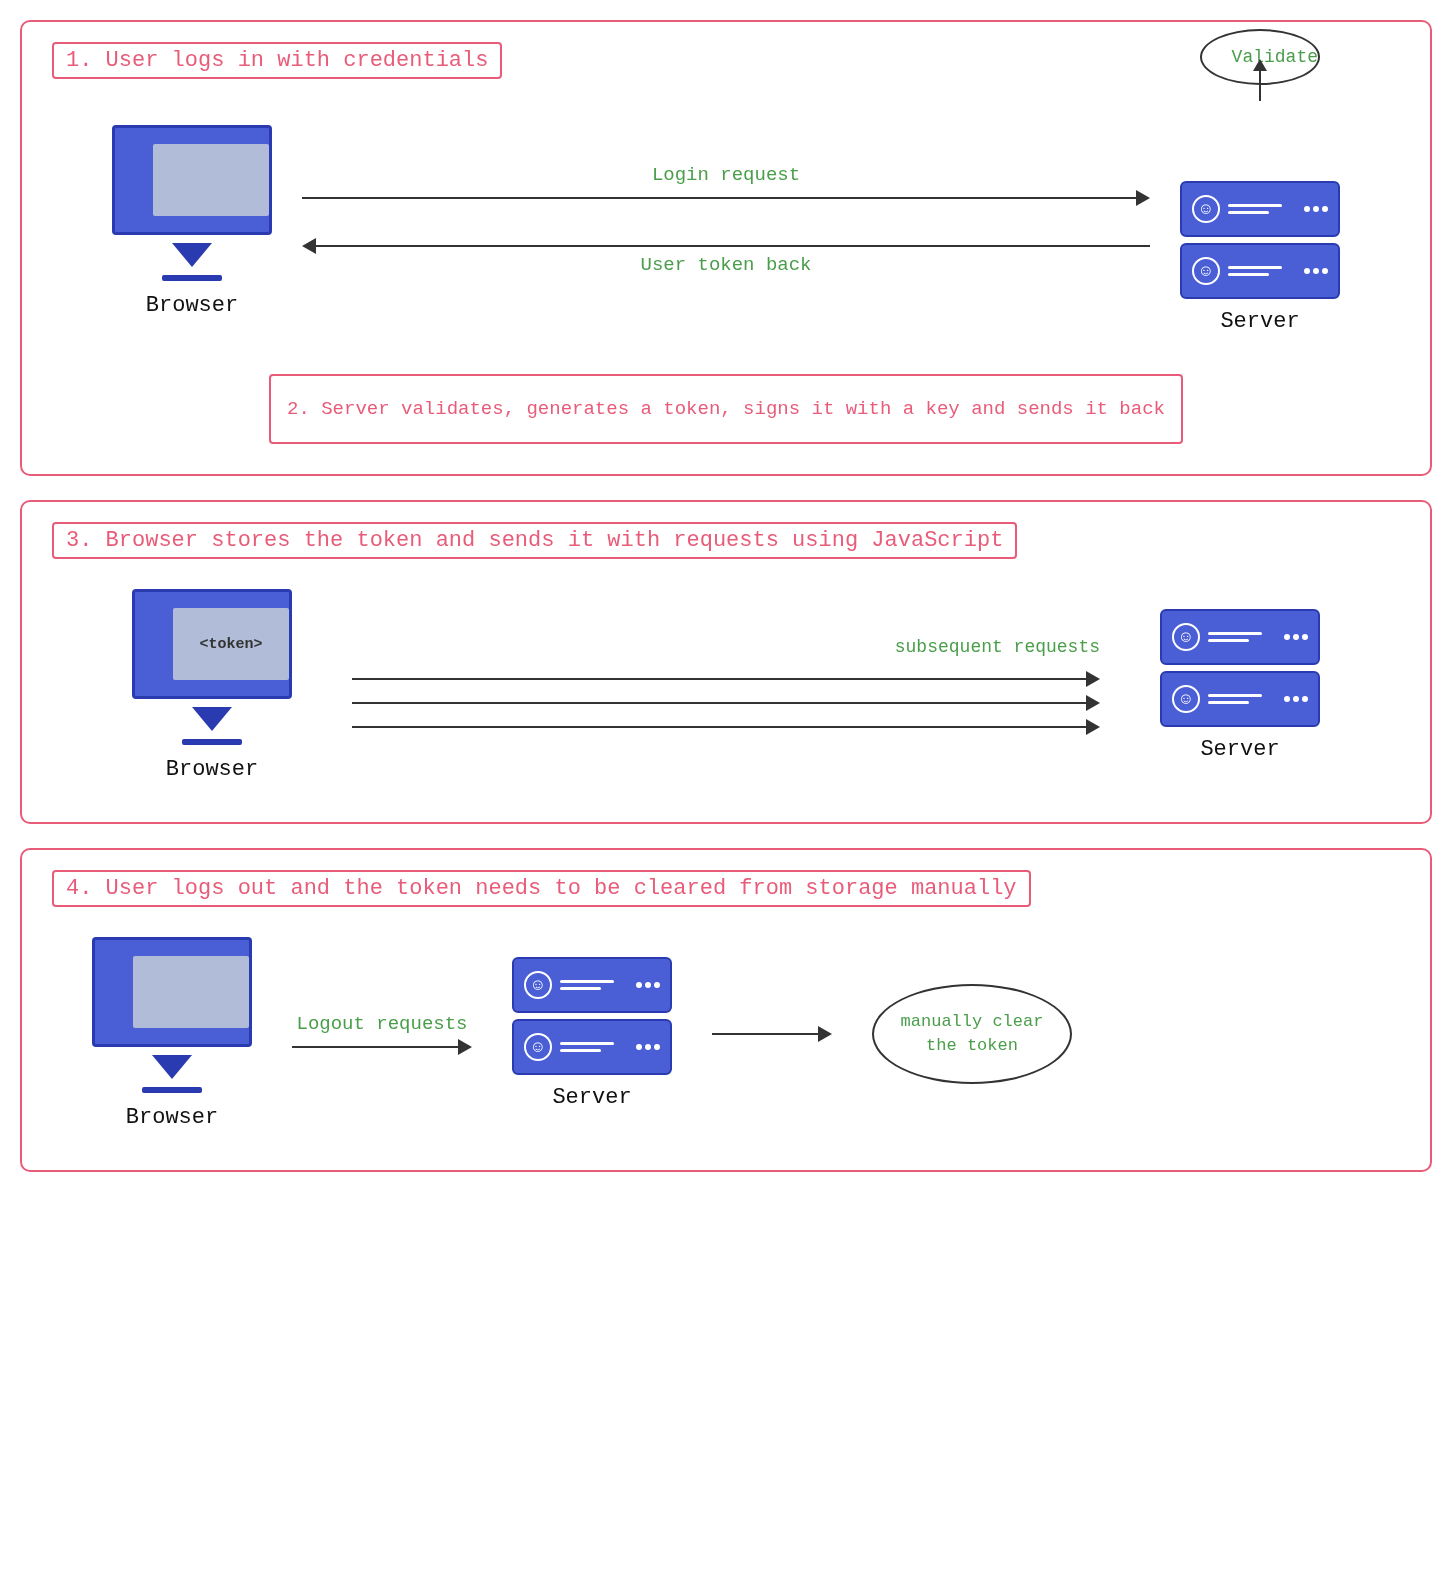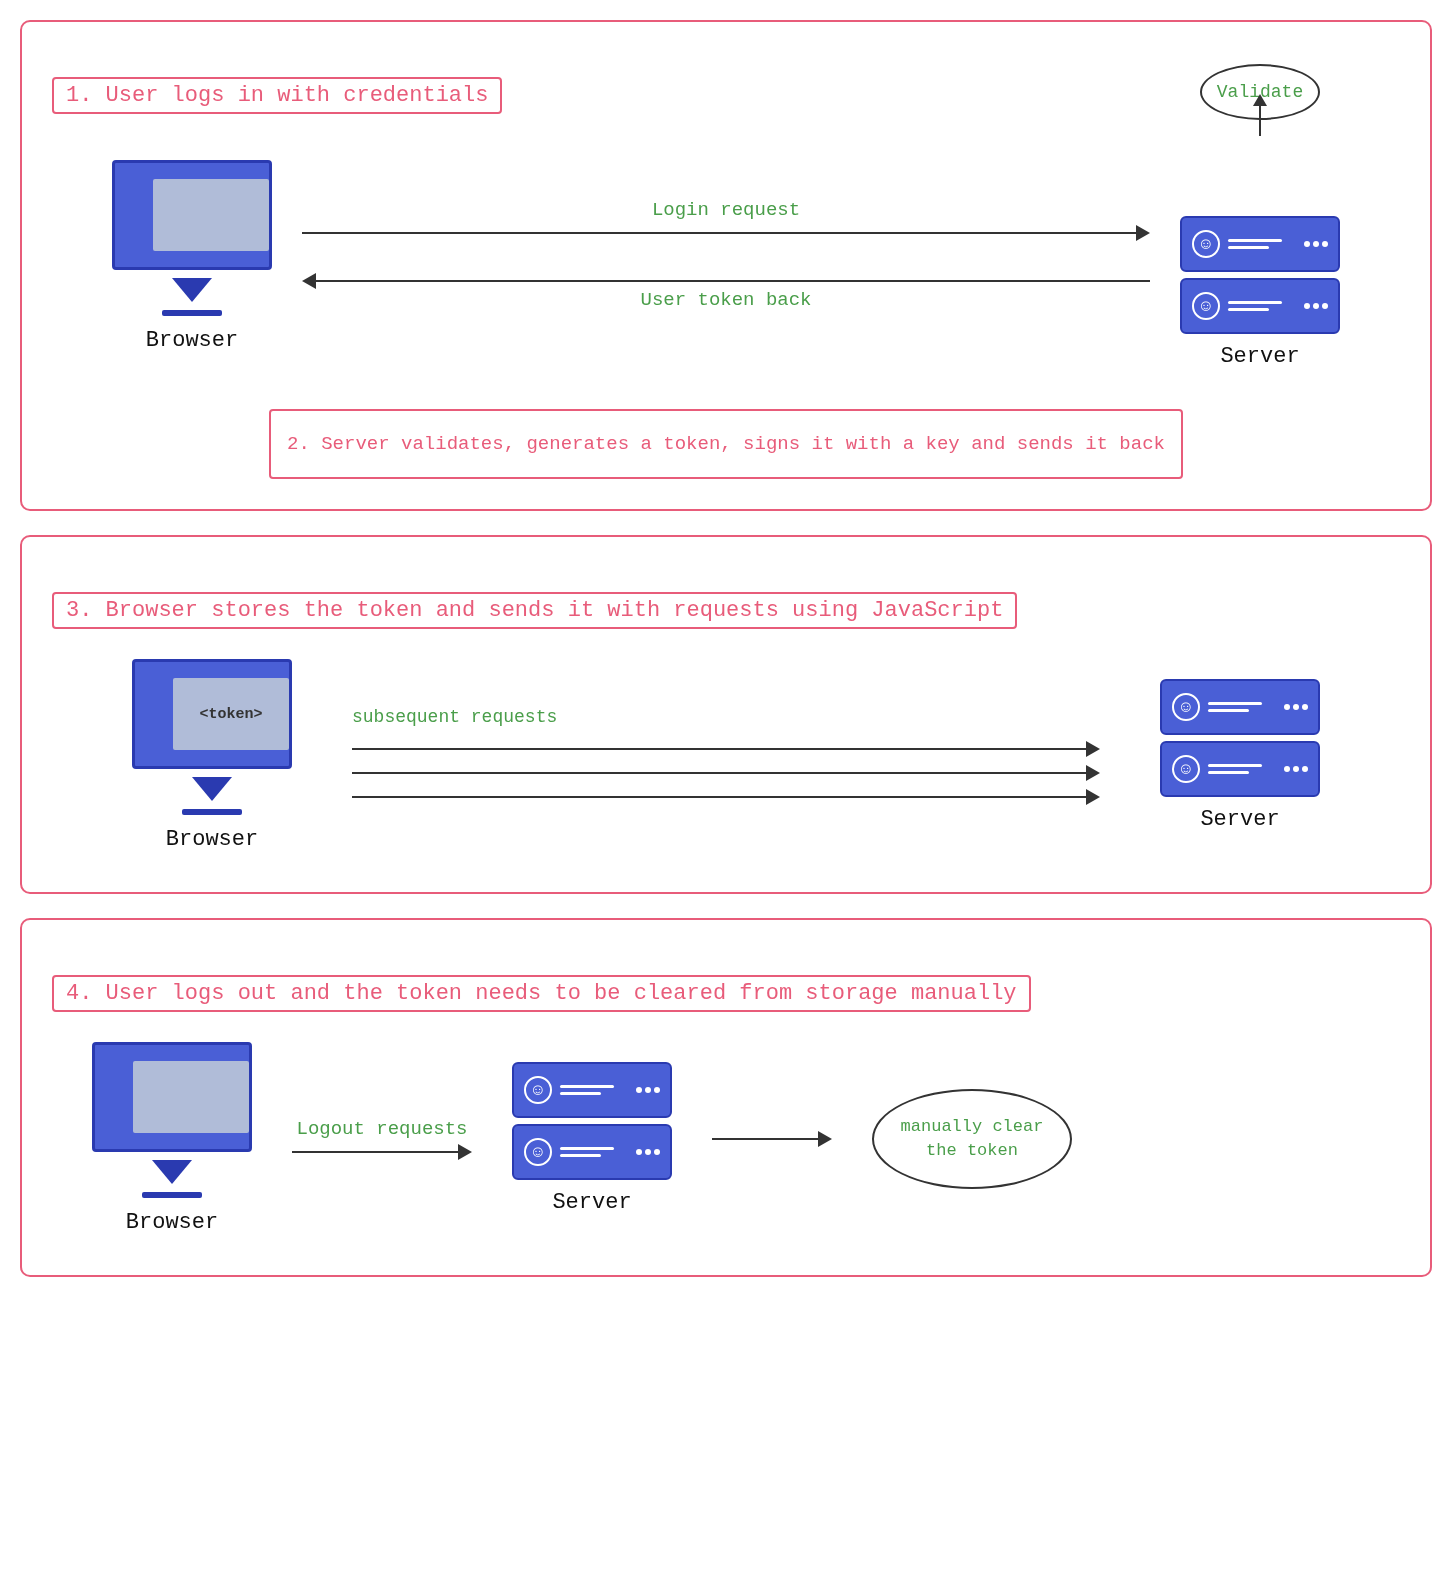--- a/index.html
+++ b/index.html
@@ -27,21 +27,20 @@
 
     .panel-label {
       font-family: 'Courier New', Courier, monospace;
       font-size: 22px;
       color: #e85c7a;
       margin-bottom: 20px;
       display: inline-block;
       border: 2px solid #e85c7a;
       padding: 4px 12px;
       border-radius: 4px;
-      margin-top: 35px;
     }
 
     
     .panel1-content {
       display: flex;
       align-items: center;
       justify-content: space-between;
       padding: 10px 60px;
       position: relative;
     }
@@ -222,21 +221,21 @@
     .validate-bubble {
       position: absolute;
       top: -70px;
       right: -20px;
       width: 120px;
       height: 56px;
       border: 2px solid #333;
       border-radius: 50%;
       display: flex;
       align-items: center;
-      justify-content: center;
+      justify-content: flex-end;
       background: #fff;
     }
 
     .validate-text {
       font-family: 'Courier New', Courier, monospace;
       font-size: 18px;
       color: #4a9e4a;
     }
 
     .validate-arrow-line {
@@ -297,21 +296,21 @@
       gap: 10px;
       flex: 1;
       position: relative;
     }
 
     .sub-label {
       font-family: 'Courier New', Courier, monospace;
       font-size: 18px;
       color: #4a9e4a;
       margin-bottom: 4px;
-      text-align: left;
+      text-align: right;
     }
 
     .server-group {
       display: flex;
       flex-direction: column;
       align-items: center;
       gap: 6px;
     }
 
     

